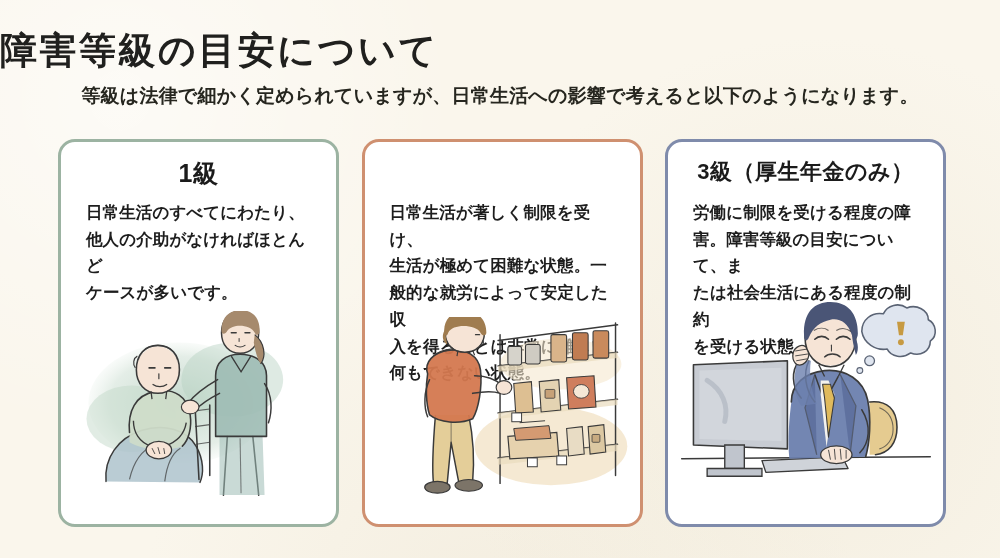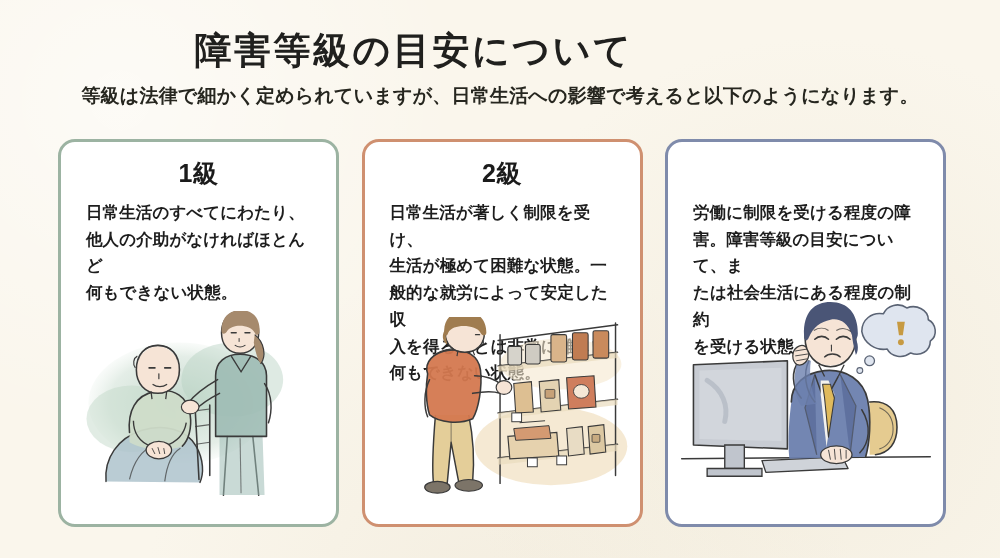--- a/index.html
+++ b/index.html
@@ -25,21 +25,20 @@
       radial-gradient(circle at 82% 72%, rgba(236,228,208,0.45) 0%, rgba(255,255,255,0) 40%),
       radial-gradient(circle at 50% 110%, rgba(238,230,212,0.5) 0%, rgba(255,255,255,0) 45%);
     z-index: 0;
   }
 
   .page-title {
     position: absolute;
     top: 26px;
     left: 0;
     width: 828px;
-    text-align: center;
     font-size: 37px;
     font-weight: 700;
     letter-spacing: 2.5px;
     color: #20201e;
     z-index: 2;
   }
   .page-subtitle {
     position: absolute;
     top: 83px;
     left: 0;
@@ -123,21 +122,21 @@
 
 <div class="page-title">障害等級の目安について</div>
 <div class="page-subtitle">等級は法律で細かく定められていますが、日常生活への影響で考えると以下のようになります。</div>
 
 <div class="cards">
 
   <div class="card grade1">
     <div class="card-title">1級</div>
     <div class="card-body">日常生活のすべてにわたり、
 他人の介助がなければほとんど
-何もできない状態。</div>
+ケースが多いです。</div>
     <div class="card-illustration">
       <svg viewBox="0 0 281 195" xmlns="http://www.w3.org/2000/svg">
         <defs>
           <radialGradient id="g1wash" cx="50%" cy="50%" r="55%">
             <stop offset="0%" stop-color="#b9d2c4" stop-opacity="0.85"></stop>
             <stop offset="70%" stop-color="#c9dccf" stop-opacity="0.5"></stop>
             <stop offset="100%" stop-color="#dceade" stop-opacity="0"></stop>
           </radialGradient>
         </defs>
 
@@ -201,21 +200,20 @@
 
         <path d="M174 20 L179 20" stroke="#3a3a3a" stroke-width="1.5" stroke-linecap="round"></path>
         <path d="M188 20 L193 20" stroke="#3a3a3a" stroke-width="1.5" stroke-linecap="round"></path>
         <path d="M182 26 L182 29" stroke="#3a3a3a" stroke-width="1" stroke-linecap="round"></path>
         <path d="M178 33 C181 35 185 35 188 33" fill="none" stroke="#3a3a3a" stroke-width="1.2" stroke-linecap="round"></path>
       </svg>
     </div>
   </div>
 
   <div class="card grade2">
-    <div class="card-title">2級</div>
     <div class="card-body">日常生活が著しく制限を受け、
 生活が極めて困難な状態。一
 般的な就労によって安定した収
 入を得ることは非常に難しい
 何もできない状態。</div>
     <div class="card-illustration">
       <svg viewBox="0 0 281 185" xmlns="http://www.w3.org/2000/svg">
 
         <ellipse cx="190" cy="130" rx="78" ry="40" fill="#f2e2c4" opacity="0.75"></ellipse>
         <ellipse cx="200" cy="46" rx="62" ry="26" fill="#f5e8cf" opacity="0.6"></ellipse>
@@ -283,20 +281,21 @@
 
         <path d="M113 16 L117 16" stroke="#3a3a3a" stroke-width="1.5" stroke-linecap="round"></path>
         <path d="M120 22 C122 24 121 27 118 27" fill="none" stroke="#3a3a3a" stroke-width="1.1"></path>
 
         <path d="M95 32 L94 38 M110 32 L112 37" stroke="#3a3a3a" stroke-width="1.2"></path>
       </svg>
     </div>
   </div>
 
   <div class="card grade3">
+    <div class="card-title">3級（厚生年金のみ）</div>
     <div class="card-body">労働に制限を受ける程度の障
 害。障害等級の目安について、ま
 たは社会生活にある程度の制約
 を受ける状態。</div>
     <div class="card-illustration">
       <svg viewBox="0 0 281 200" xmlns="http://www.w3.org/2000/svg">
 
         <g>
           <path d="M198 32 C198 20 208 12 220 14 C224 5 236 2 244 8 C254 4 266 10 266 20 C274 24 276 36 268 42 C268 52 258 58 248 54 C240 60 228 58 224 50 C212 52 200 44 198 32 Z" fill="#dfe5ef" stroke="#5a6374" stroke-width="1.6" stroke-linejoin="round"></path>
           <path d="M234 22 L236 36 L240 36 L242 22 Z" fill="#c79a42"></path>

